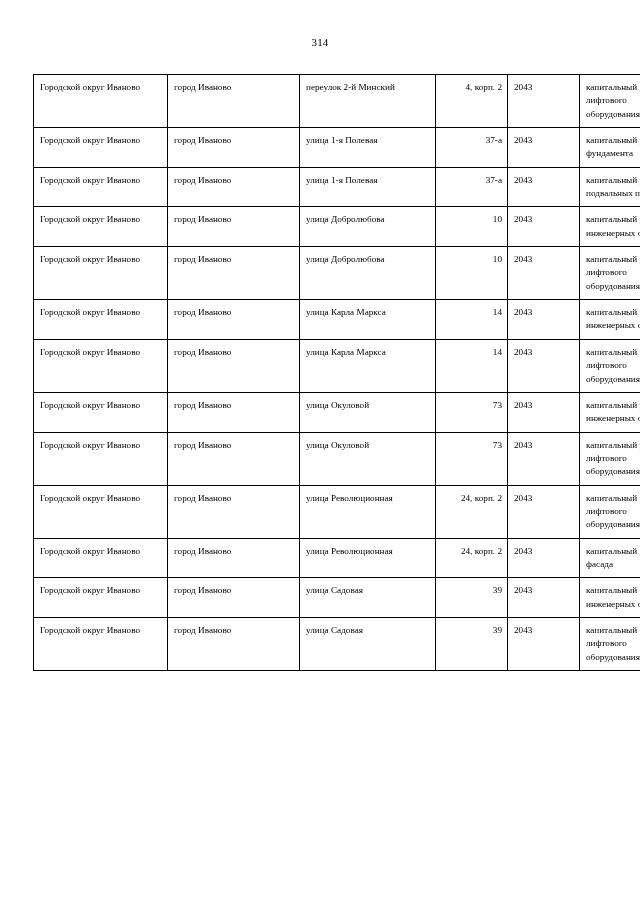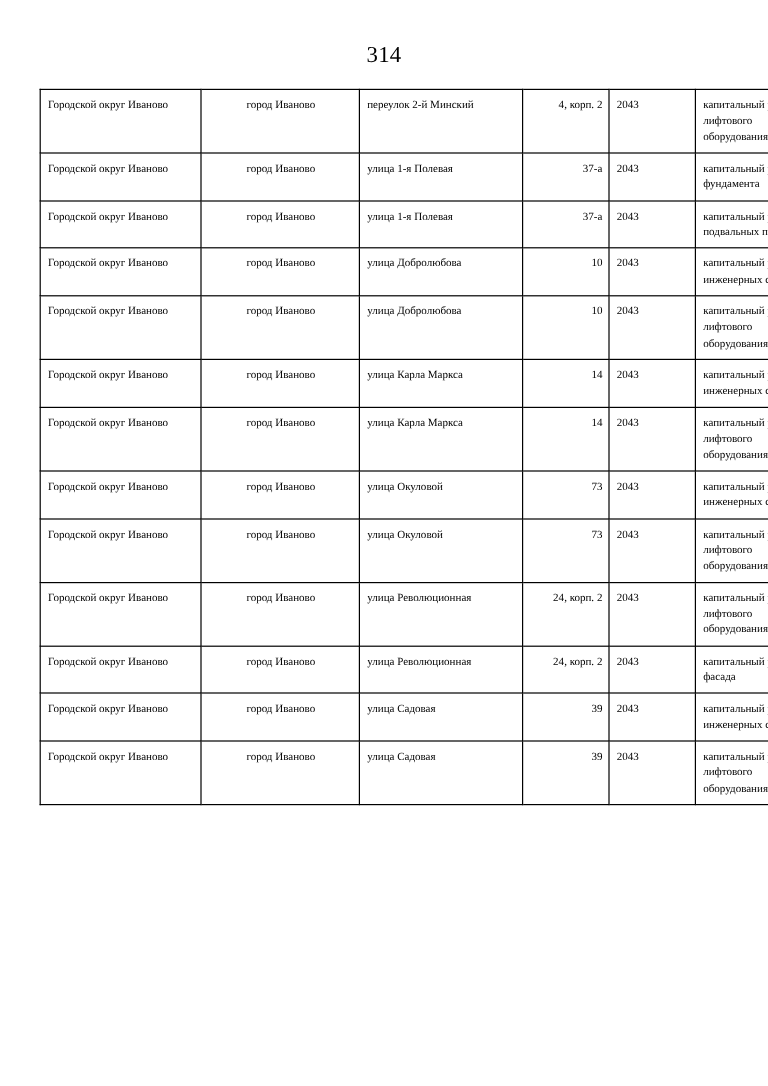--- a/index.html
+++ b/index.html
@@ -15,21 +15,21 @@
     position: relative;
   }
   .page {
     width: 640px;
     height: 905px;
     box-sizing: border-box;
     position: relative;
   }
   .page-number {
     text-align: center;
-    font-size: 19px;
+    font-size: 11px;
     padding-top: 36px;
     padding-bottom: 0;
     letter-spacing: 0.2px;
   }
   .table-wrap {
     position: absolute;
     left: 33px;
     top: 74px;
     width: 585px;
     font-family: Liberation Serif, serif;
@@ -40,21 +40,21 @@
     table-layout: fixed;
   }
   table.reg td {
     border: 1px solid #000000;
     vertical-align: top;
     padding: 6px 5px 6px 6px;
     font-size: 9.2px;
     line-height: 1.45;
   }
   td.c0 { width: 122px; }
-  td.c1 { width: 120px; text-align: center; }
+  td.c1 { width: 120px; }
   td.c2 { width: 124px; }
   td.c3 { width: 60px;  text-align: right; }
   td.c4 { width: 60px;  }
   td.c5 { width: 97px;  }
   .cell-pad-left { padding-left: 12px; }
 </style>
 </head>
 <body>
 
 <div class="page">

